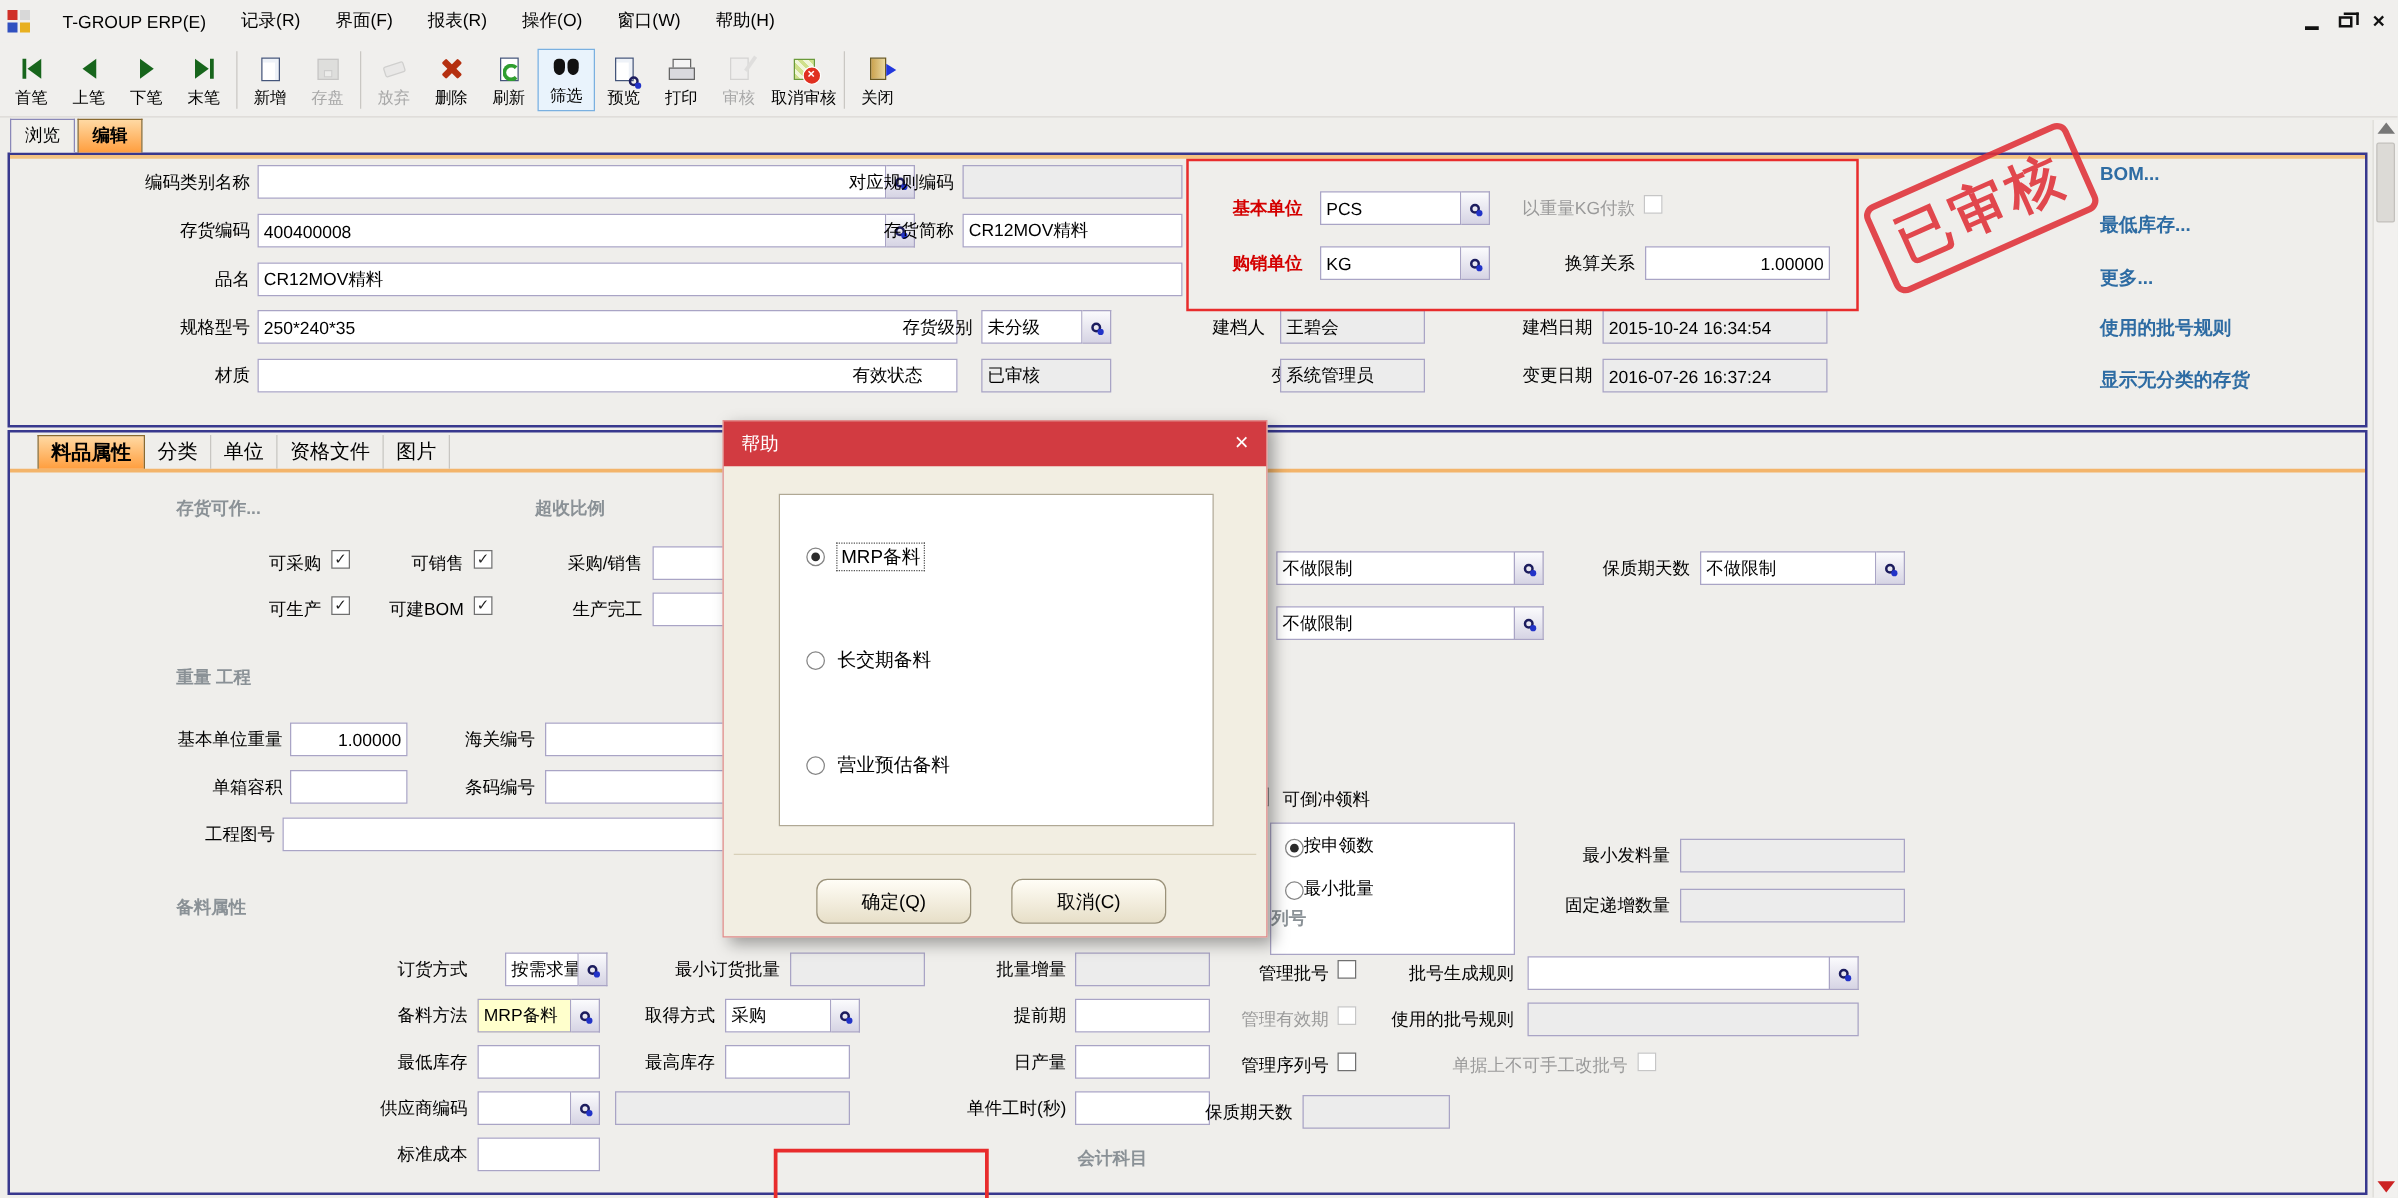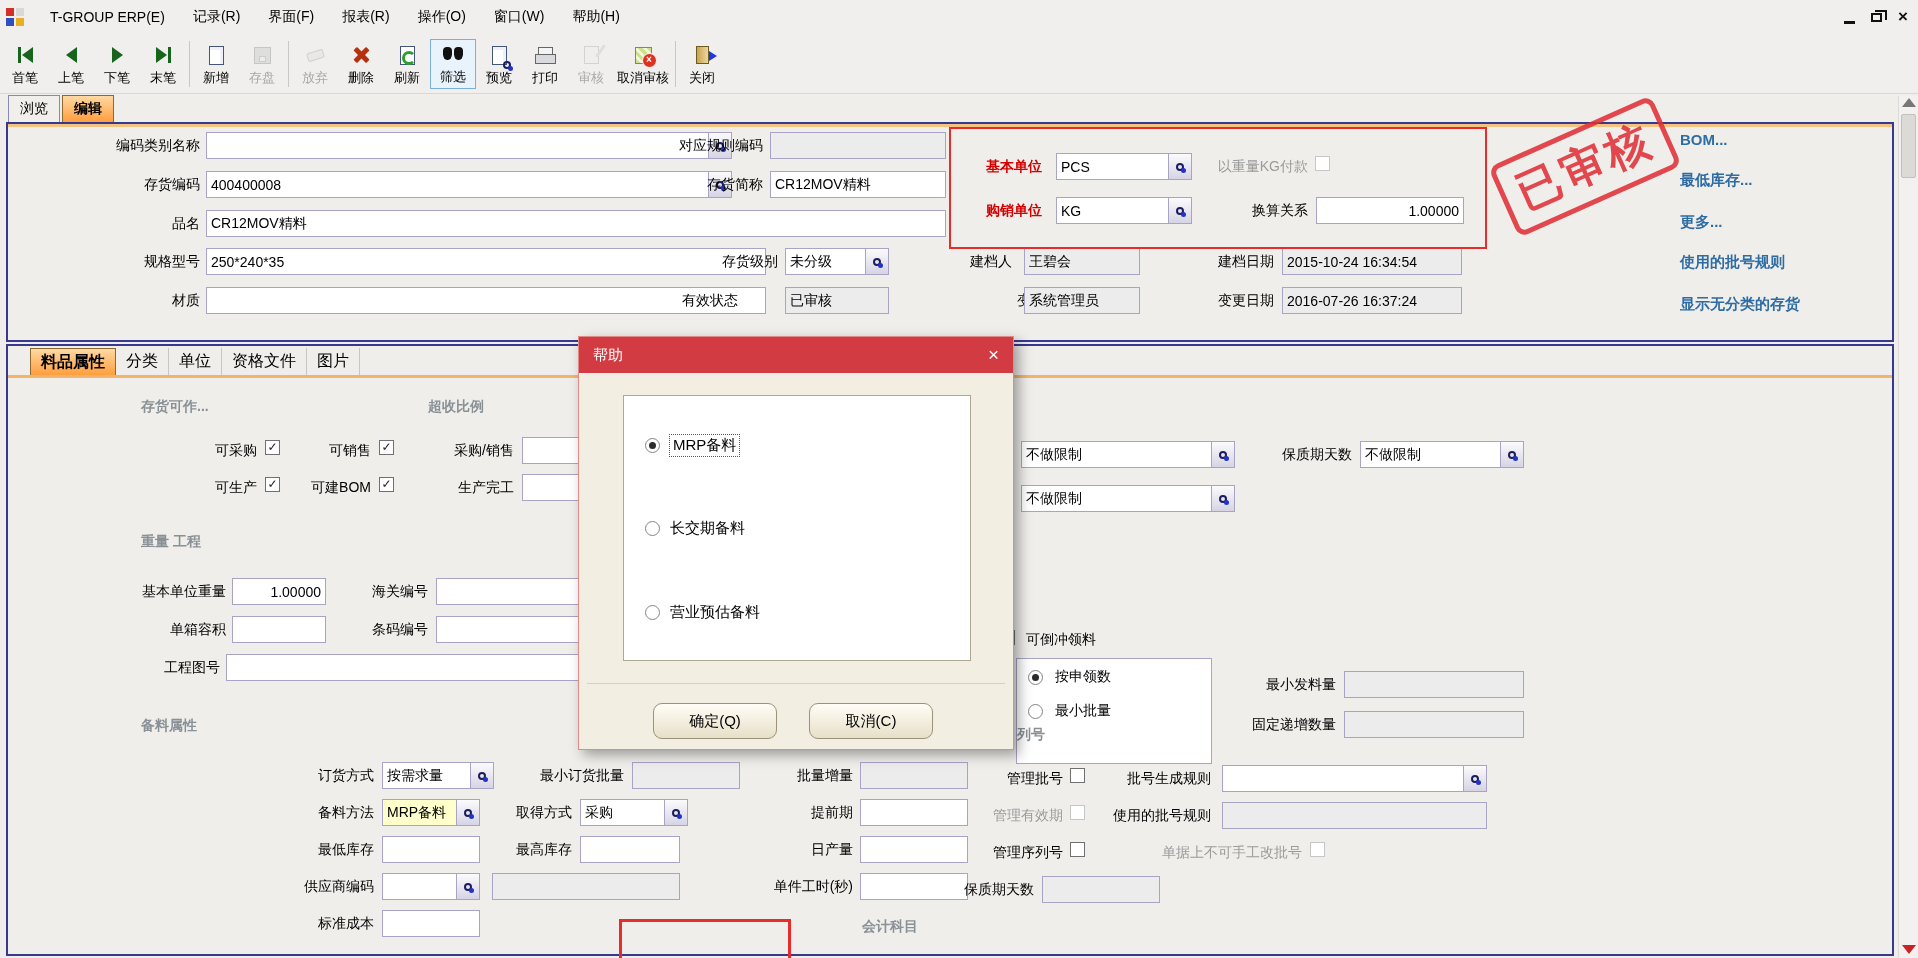--- a/index.html
+++ b/index.html
@@ -76,21 +76,21 @@
 .orli{position:absolute;left:8px;top:124px;width:1884px;height:3px;background:#f3c382;z-index:1}
 .pn2{position:absolute;left:6px;top:344px;width:1888px;height:612px;border:2px solid #38388e;background:#efeeeb}
 .dtabs{position:absolute;left:30px;top:348px;display:flex;align-items:flex-end;z-index:2}
 .dt{height:27px;padding:0 10px;font-size:16px;display:flex;align-items:center;border-right:1px solid #c8c6c2;cursor:pointer}
 .dt.act{background:linear-gradient(180deg,#ffd9a3,#ff9e3e);font-weight:bold;border:1px solid #8a6a30;border-bottom:none}
 .orli2{position:absolute;left:8px;top:375px;width:1884px;height:3px;background:#f3b46a;z-index:1}
 .redfr{position:absolute;border:2px solid #e82c2c;z-index:2}
 .stamp{position:absolute;left:1496px;top:128px;transform:rotate(-24deg);color:#e03038;border:5px solid #e03038;border-radius:10px;font-size:44px;font-weight:bold;padding:4px 12px;letter-spacing:4px;opacity:.88;z-index:3;white-space:nowrap}
 
 .rbox{position:absolute;left:1016px;top:658px;width:196px;height:106px;background:#fff;border:1px solid #a9a4c5}
-.ropt{position:absolute;display:flex;align-items:center;gap:12px;font-size:14px;cursor:pointer}
+.ropt{position:absolute;display:flex;align-items:flex-end;gap:0;font-size:14px;cursor:pointer}
 
 .dlg{position:absolute;left:578px;top:336px;width:436px;height:414px;background:#f2eee2;border:1px solid #e08a8a;box-shadow:5px 5px 12px rgba(0,0,0,.35);z-index:20}
 .dlgt{height:36px;background:#d23b41;color:#fff;display:flex;align-items:center;justify-content:space-between;padding:0 14px;font-size:15px}
 .dlgx{color:#fff;font-size:19px;cursor:pointer;line-height:20px}
 .dlist{position:absolute;left:44px;top:58px;width:348px;height:266px;background:#fff;border:1px solid #b0a894}
 .dopt{position:absolute;display:flex;align-items:center;gap:10px;font-size:15px;cursor:pointer}
 .dfc{outline:1px dotted #555;padding:1px 3px}
 .drb{position:absolute;left:40px;top:582px;width:172px;height:58px;border:3px solid #e82c2c;z-index:21}
 .dfoot{position:absolute;left:8px;right:8px;top:346px;height:0;border-top:1px solid #d8d0b8}
 .dbtn{position:absolute;top:366px;height:36px;background:linear-gradient(180deg,#fffdf6,#e7dfc8);border:1px solid #9b927a;border-radius:9px;font-size:15px;display:flex;align-items:center;justify-content:center;cursor:pointer}
@@ -414,21 +414,21 @@
 <div class="fw" style="left:1344px;top:671px;width:180px">
     <div class="fi ro"></div>
   </div>
 <span class="lb" style="left:1212px;top:716px;width:124px">固定递增数量</span>
 <div class="fw" style="left:1344px;top:711px;width:180px">
     <div class="fi ro"></div>
   </div>
 
 <span class="sct" style="left:141px;top:717px">备料属性</span>
 <span class="lb" style="left:298px;top:767px;width:76px">订货方式</span>
-<div class="fw" style="left:382px;top:762px;width:112px">
+<div class="fw" style="left:404px;top:762px;width:82px">
     <div class="fi">按需求量</div>
     <span class="lkb">
       <span class="mg"></span>
     </span>
   </div>
 <span class="lb" style="left:497px;top:767px;width:127px">最小订货批量</span>
 <div class="fw" style="left:632px;top:762px;width:108px">
     <div class="fi ro"></div>
   </div>
 <span class="lb" style="left:775px;top:767px;width:78px">批量增量</span>

